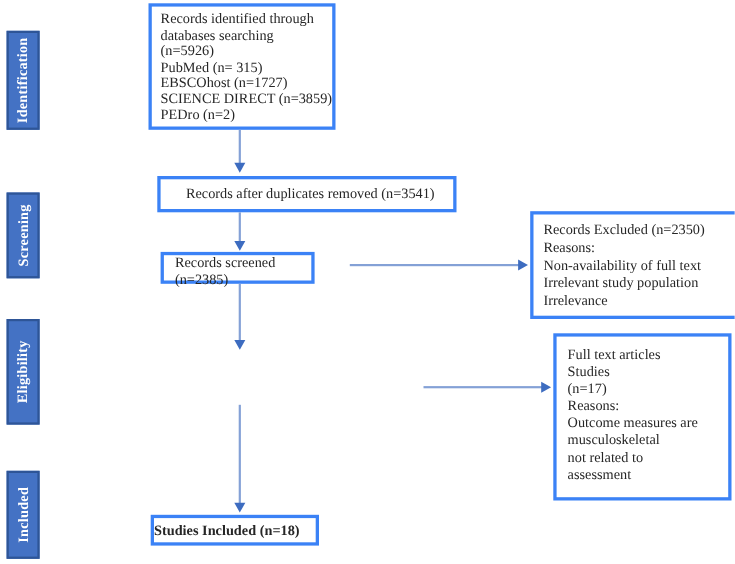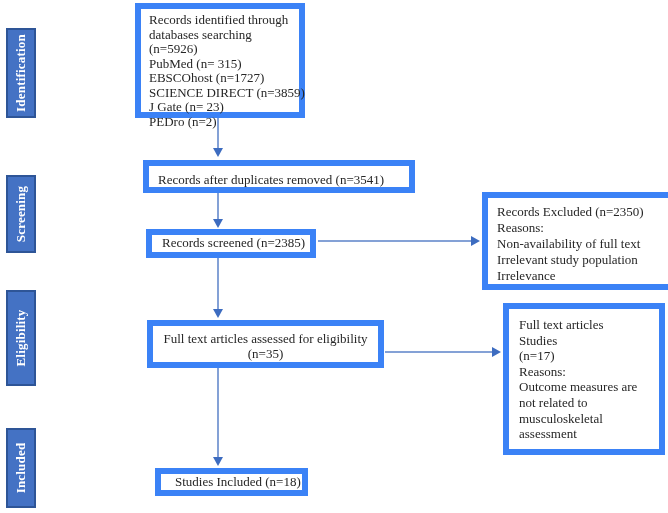--- a/index.html
+++ b/index.html
@@ -16,29 +16,29 @@
   .stage span{
     transform:rotate(-90deg);white-space:nowrap;color:#ffffff;
     font-weight:bold;font-size:13px;letter-spacing:.2px;
   }
   #stage-identification{top:28px;height:90px;}
   #stage-screening{top:175px;height:78px;}
   #stage-eligibility{top:290px;height:96px;}
   #stage-included{top:428px;height:80px;}
   
   .box{
-    position:absolute;background:#ffffff;border:6px solid #3b82f6;
+    position:absolute;background:#ffffff;border:3px solid #3b82f6;
     box-sizing:border-box;font-size:13px;line-height:14.5px;
   }
   .box .line{white-space:nowrap;}
   #box-identified{left:135px;top:3px;width:170px;height:115px;padding:4px 4px 0 8px;}
-  #box-duplicates{left:143px;top:160px;width:272px;height:33px;display:flex;align-items:flex-end;padding-left:9px;}
-  #box-screened{left:146px;top:229px;width:170px;height:29px;display:flex;align-items:center;padding-left:10px;}
+  #box-duplicates{left:143px;top:160px;width:272px;height:33px;display:flex;align-items:center;padding-left:23px;}
+  #box-screened{left:146px;top:229px;width:140px;height:29px;display:flex;align-items:flex-start;padding-left:10px;}
   #box-fulltext{left:147px;top:320px;width:237px;height:48px;text-align:center;padding-top:6px;}
-  #box-studies{left:155px;top:468px;width:153px;height:28px;display:flex;align-items:center;padding-left:14px;}
+  #box-studies{left:137px;top:468px;width:153px;height:28px;display:flex;align-items:center;padding-left:0;font-weight:bold;}
   #box-records-excluded{left:482px;top:192px;width:216px;height:98px;padding:6px 4px 0 9px;line-height:16px;}
   #box-fulltext-excluded{left:503px;top:303px;width:162px;height:152px;padding:8px 4px 0 10px;line-height:15.6px;}
   
   .vline{position:absolute;width:1.5px;background:#84A1D6;}
   .hline{position:absolute;height:1.5px;background:#84A1D6;}
   .head-down{position:absolute;width:0;height:0;border-left:5px solid transparent;border-right:5px solid transparent;border-top:9px solid #3D6CC0;}
   .head-right{position:absolute;width:0;height:0;border-top:5px solid transparent;border-bottom:5px solid transparent;border-left:9px solid #3D6CC0;}
   #arrow-v1-line{left:217px;top:118px;height:31px;} #arrow-v1-head{left:213px;top:148px;}
   #arrow-v2-line{left:217px;top:193px;height:27px;} #arrow-v2-head{left:213px;top:219px;}
   #arrow-v3-line{left:217px;top:258px;height:52px;} #arrow-v3-head{left:213px;top:309px;}
@@ -64,57 +64,52 @@
     <span>Included</span>
   </div>
 
   <div class="box" id="box-identified">
       <div class="line">Records identified through</div>
       <div class="line">databases searching</div>
       <div class="line">(n=5926)</div>
       <div class="line">PubMed (n= 315)</div>
       <div class="line">EBSCOhost (n=1727)</div>
       <div class="line">SCIENCE DIRECT (n=3859)</div>
-      <div class="line">J Gate (n= 23)</div>
       <div class="line">PEDro (n=2)</div>
     </div>
 
   <div class="box" id="box-duplicates">
     <span>Records after duplicates removed (n=3541)</span>
   </div>
 
   <div class="box" id="box-screened">
     <span>Records screened (n=2385)</span>
   </div>
 
-  <div class="box" id="box-fulltext">
-      <div class="line">Full text articles assessed for eligibility</div>
-      <div class="line">(n=35)</div>
-    </div>
 
   <div class="box" id="box-studies">
     <span>Studies Included (n=18)</span>
   </div>
 
   <div class="box" id="box-records-excluded">
       <div class="line">Records Excluded (n=2350)</div>
       <div class="line">Reasons:</div>
       <div class="line">Non-availability of full text</div>
       <div class="line">Irrelevant study population</div>
       <div class="line">Irrelevance</div>
     </div>
 
   <div class="box" id="box-fulltext-excluded">
       <div class="line">Full text articles</div>
       <div class="line">Studies</div>
       <div class="line">(n=17)</div>
       <div class="line">Reasons:</div>
       <div class="line">Outcome measures are</div>
+      <div class="line">musculoskeletal</div>
       <div class="line">not related to</div>
-      <div class="line">musculoskeletal</div>
       <div class="line">assessment</div>
     </div>
 
   <div class="vline" id="arrow-v1-line"></div>
   <div class="head-down" id="arrow-v1-head"></div>
 
   <div class="vline" id="arrow-v2-line"></div>
   <div class="head-down" id="arrow-v2-head"></div>
 
   <div class="vline" id="arrow-v3-line"></div>

